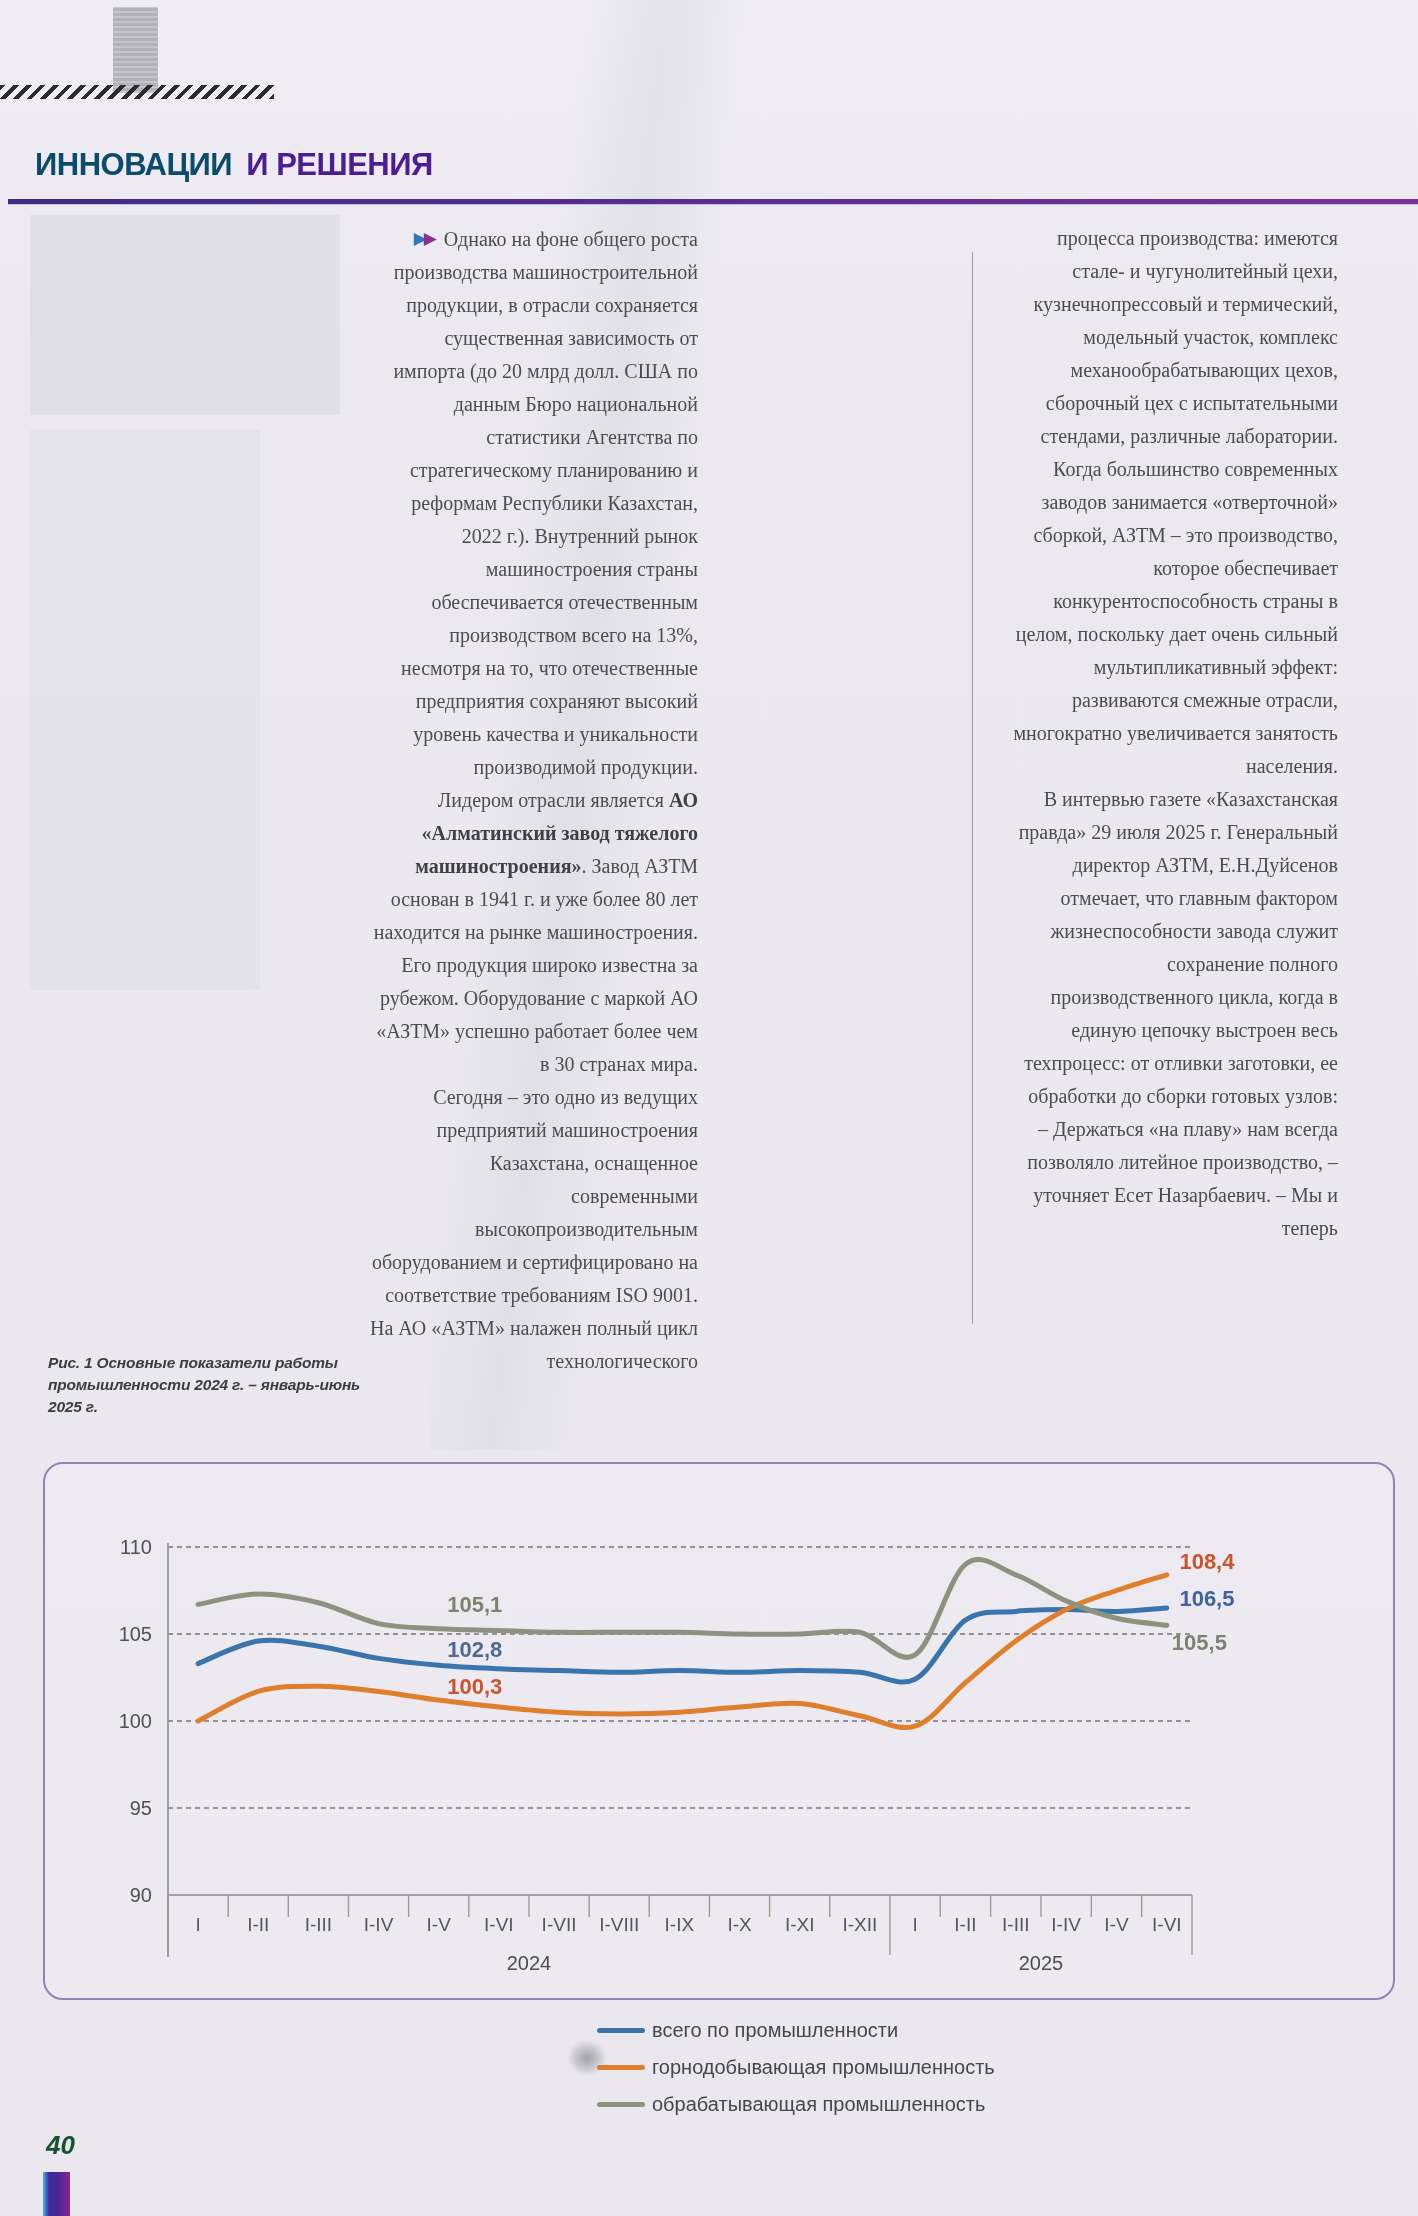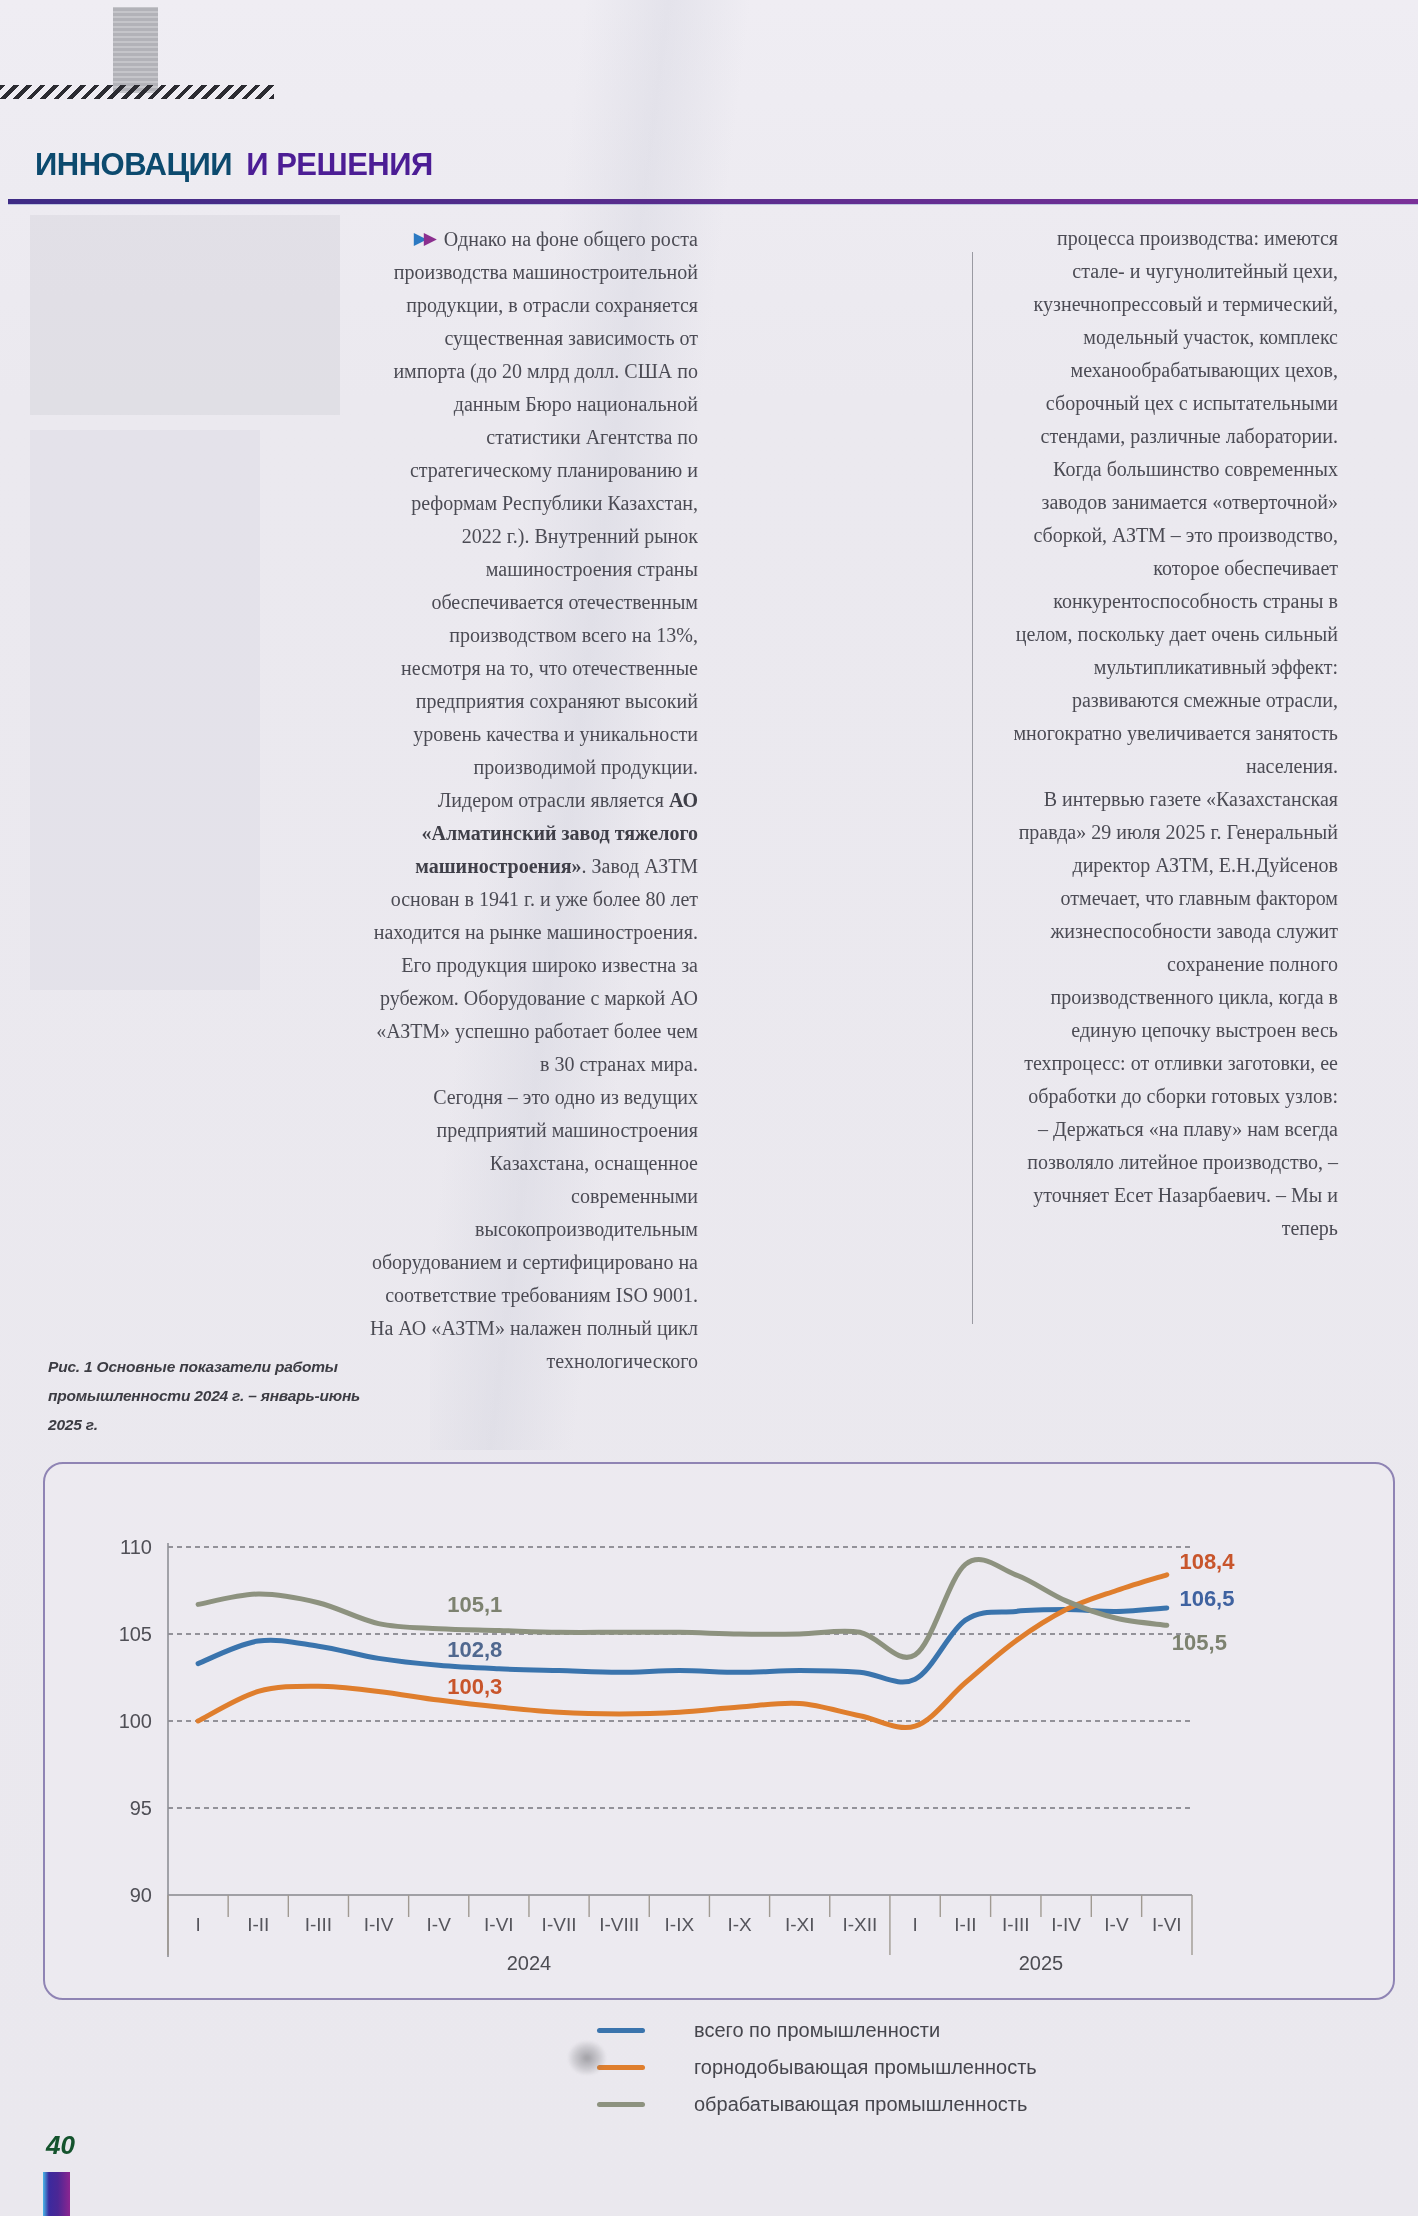--- a/index.html
+++ b/index.html
@@ -31,27 +31,27 @@
   #col2{left:1003px;width:335px;}
   .col p{margin:0;text-indent:28px;}
   .col p.first{text-indent:0;}
   .col b{color:#3f3f48;}
   .arr{font-size:17px;vertical-align:2px;letter-spacing:-3px;}
   .a1{color:#2b79c2;}
   .a2{color:#8b2f8f;margin-right:10px;}
   .divider{left:972px;top:252px;width:1px;height:1072px;background:#9a9aa2;}
   
   .caption{left:48px;top:1352px;width:348px;font-style:italic;font-weight:700;
-    font-size:15.5px;line-height:29px;color:#3c3c43;letter-spacing:-0.2px;}
+    font-size:15.5px;line-height:22px;color:#3c3c43;letter-spacing:-0.2px;}
   
   .chartbox{left:43px;top:1462px;width:1352px;height:538px;border:2px solid #8f84b4;
     border-radius:20px;box-sizing:border-box;background:rgba(240,239,244,0.35);}
   .chartbox svg{display:block;}
   .legend{position:absolute;left:552px;top:548px;}
-  .lrow{display:flex;align-items:center;height:37px;gap:42px;}
+  .lrow{display:flex;align-items:center;height:37px;}
   .lswatch{display:inline-block;width:48px;height:5px;border-radius:3px;margin-right:7px;flex:0 0 auto;}
   .llabel{font-size:20px;color:#46464d;white-space:nowrap;}
   .smudge{position:absolute;left:522px;top:576px;width:40px;height:36px;border-radius:50%;
     background:radial-gradient(ellipse at center,rgba(100,100,105,.55) 0%,rgba(120,120,125,.25) 45%,transparent 70%);
     filter:blur(1px);}
   
   .pagenum{left:46px;top:2130px;font-size:26px;font-style:italic;font-weight:700;color:#14532d;}
   .footbar{left:43px;top:2172px;width:27px;height:44px;
     background:linear-gradient(90deg,#49b8e8 0%,#3b2a9e 22%,#4b2795 55%,#8c2590 100%);}
 </style>

